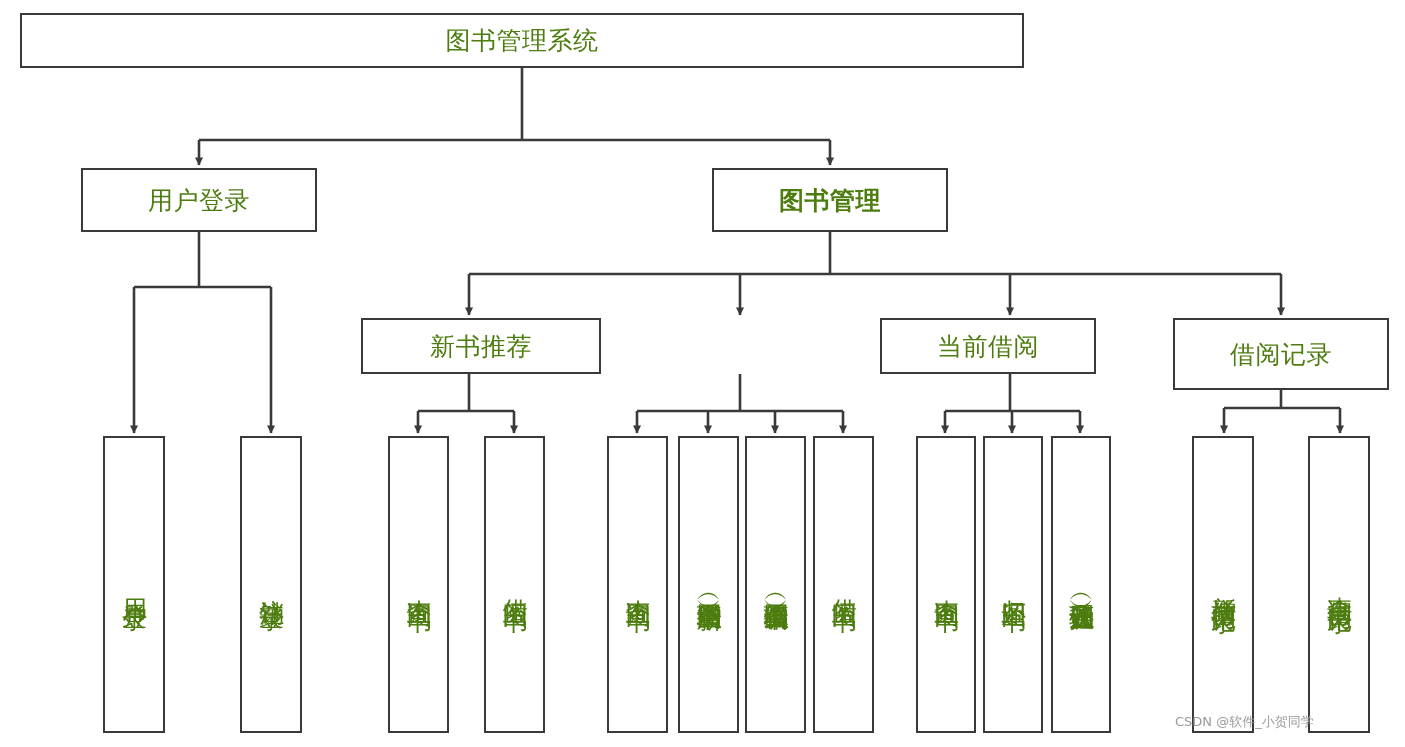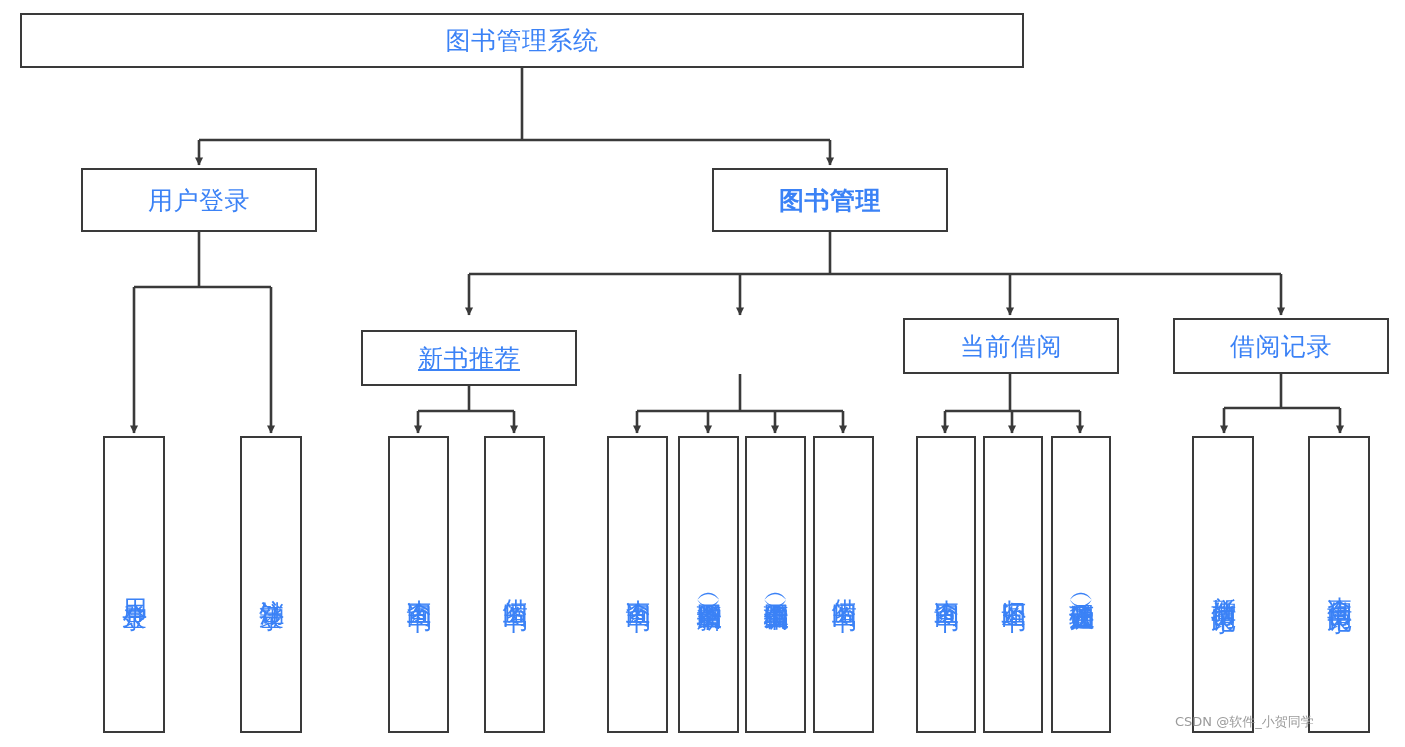--- a/index.html
+++ b/index.html
@@ -26,21 +26,21 @@
     pointer-events: none;
   }
   .node {
     position: absolute;
     box-sizing: border-box;
     border: 2.5px solid #3a3a3a;
     background: #ffffff;
     display: flex;
     align-items: center;
     justify-content: center;
-    color: #3b82f6;
+    color: #4d7c0f;
   }
   .node-label {
     display: block;
     text-align: center;
     line-height: 1.16;
     letter-spacing: 0.5px;
   }
   .node.horiz .node-label {
     font-size: 25px;
   }
@@ -134,27 +134,27 @@
     <span class="node-label">图书管理系统</span>
   </div>
 
   <div class="node horiz" style="left:81px; top:168px; width:236px; height:64px;">
     <span class="node-label">用户登录</span>
   </div>
   <div class="node horiz" style="left:712px; top:168px; width:236px; height:64px;font-weight:bold;">
     <span class="node-label">图书管理</span>
   </div>
 
-  <div class="node horiz" style="left:361px; top:330px; width:216px; height:56px;text-decoration:underline;">
+  <div class="node horiz" style="left:361px; top:318px; width:240px; height:56px;">
     <span class="node-label">新书推荐</span>
   </div>
-  <div class="node horiz" style="left:903px; top:318px; width:216px; height:56px;">
+  <div class="node horiz" style="left:880px; top:318px; width:216px; height:56px;">
     <span class="node-label">当前借阅</span>
   </div>
-  <div class="node horiz" style="left:1173px; top:318px; width:216px; height:56px;">
+  <div class="node horiz" style="left:1173px; top:318px; width:216px; height:72px;">
     <span class="node-label">借阅记录</span>
   </div>
 
   <div class="node vert" style="left:103px; top:436px; width:62px; height:297px;">
     <span class="node-label">用户登录</span>
   </div>
   <div class="node vert" style="left:240px; top:436px; width:62px; height:297px;">
     <span class="node-label">注销登录</span>
   </div>
 

